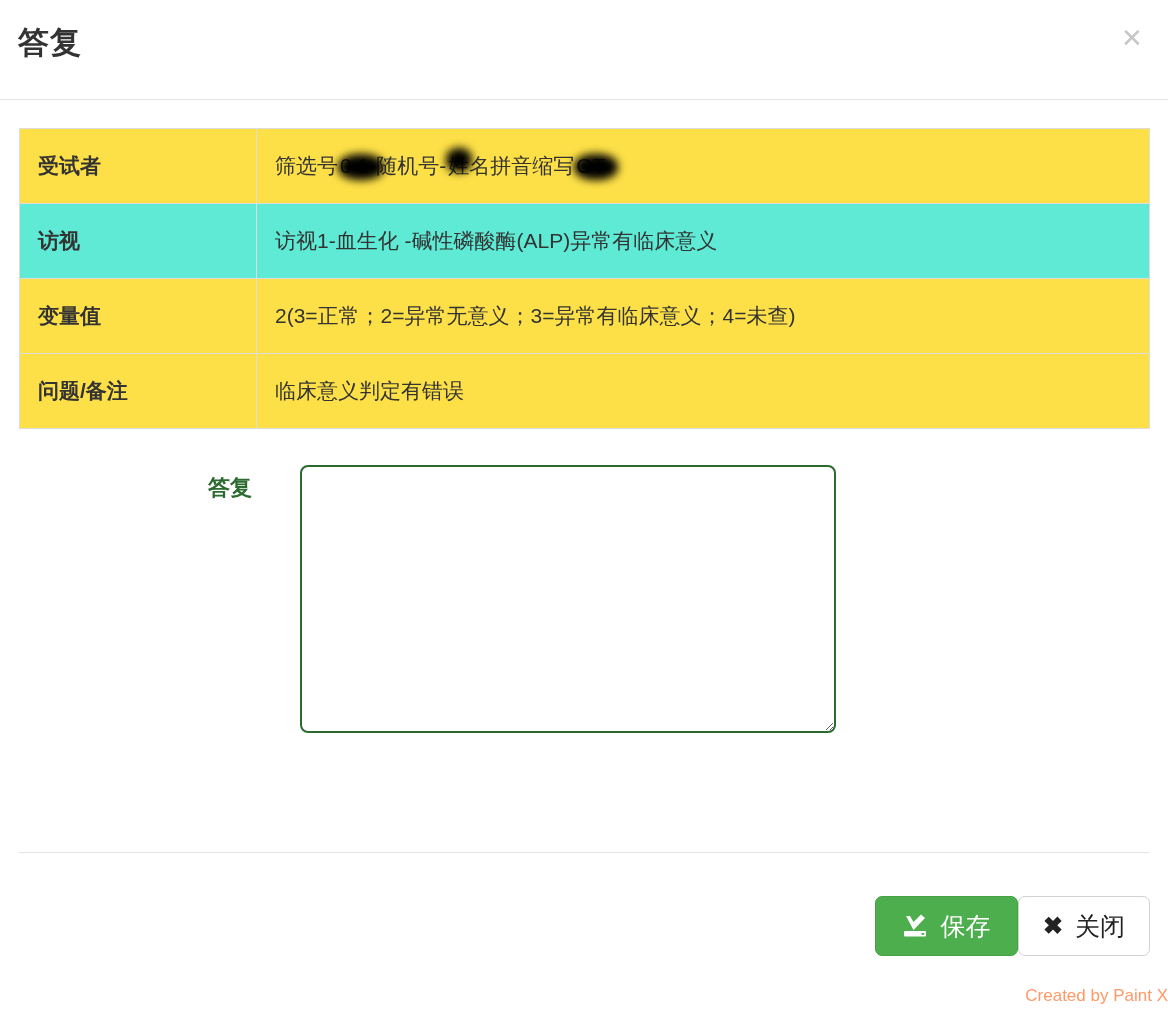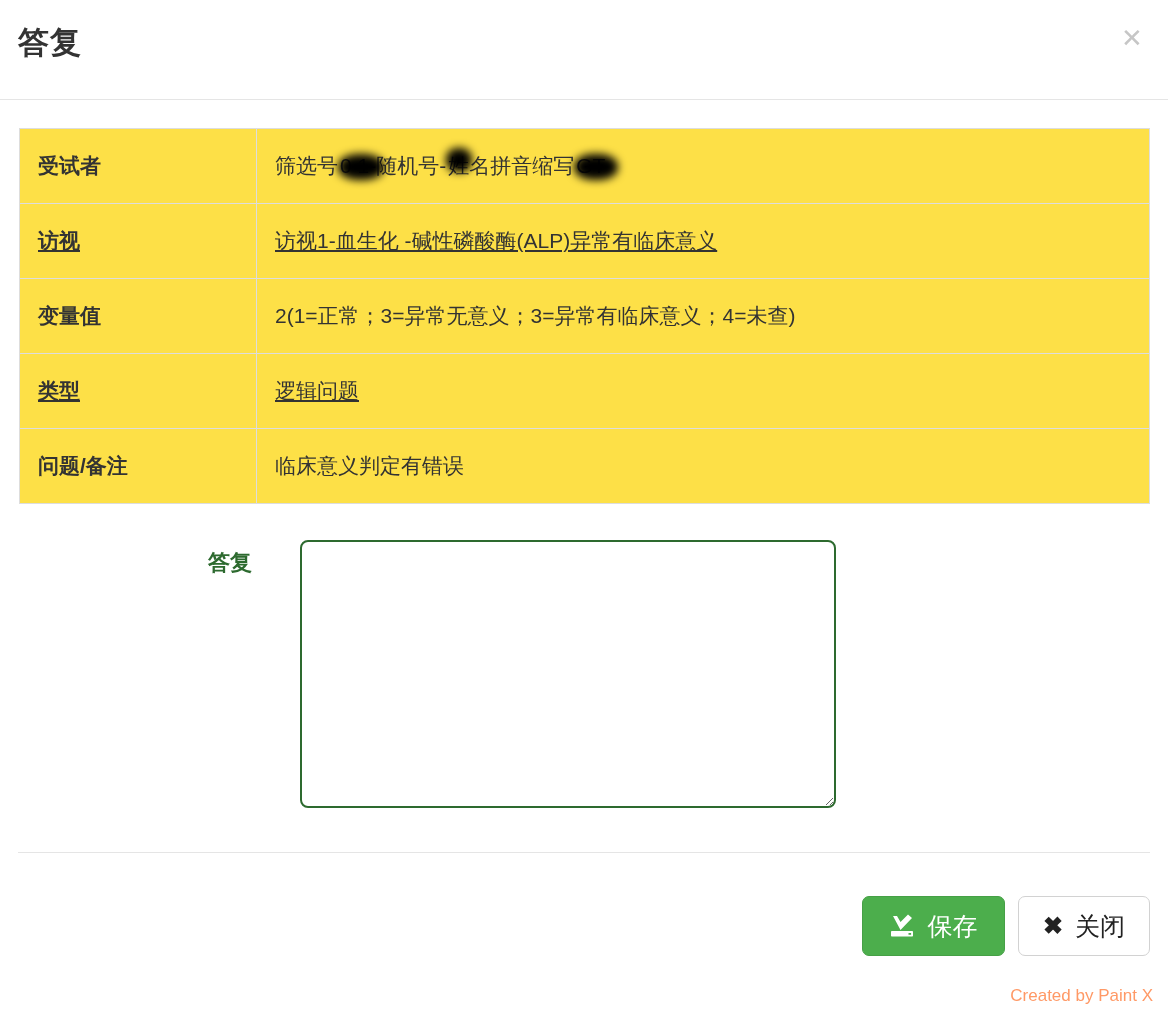--- a/index.html
+++ b/index.html
@@ -76,22 +76,21 @@
     color: #333333;
   }
   .info-table td.value {
     color: #333333;
     font-weight: 400;
   }
   .info-table tr.odd td {
     background: #fde047;
   }
   .info-table tr.even td {
-    background: #fde047;
-    text-decoration: underline;
+    background: #5eead4;
   }
 
   
   .redact {
     display: inline-block;
     background: #000000;
     border-radius: 45%;
     vertical-align: middle;
     filter: blur(4px);
     position: relative;
@@ -141,21 +140,20 @@
     right: 18px;
     top: 852px;
     border-top: 1px solid #e5e5e5;
     height: 120px;
   }
   .footer-buttons {
     position: absolute;
     right: 0;
     top: 43px;
     display: flex;
-    gap: 13px;
   }
   .btn {
     display: inline-flex;
     align-items: center;
     justify-content: center;
     gap: 12px;
     height: 60px;
     padding: 0 24px;
     border-radius: 7px;
     font-size: 25px;
@@ -182,21 +180,21 @@
     justify-content: center;
   }
   .icon-x {
     font-size: 24px;
     font-weight: 700;
     line-height: 1;
   }
 
   .watermark {
     position: absolute;
-    right: 15px;
+    right: 0;
     bottom: 4px;
     font-size: 17px;
     color: #ff9966;
     font-family: "Liberation Sans", sans-serif;
     margin-left: 28px;
   }
 </style>
 </head>
 <body>
 
@@ -212,25 +210,21 @@
       <tr class="odd">
         <td class="label">受试者</td>
         <td class="value"><span>筛选号</span><span class="redact r1"></span>0⁠&nbsp;1<span>-随机号-</span><span class="redact r2"></span><span>姓名拼音缩写</span><span class="redact r3"></span><span>GT</span></td>
       </tr>
       <tr class="even">
         <td class="label">访视</td>
         <td class="value">访视1-血生化 -碱性磷酸酶(ALP)异常有临床意义</td>
       </tr>
       <tr class="odd">
         <td class="label">变量值</td>
-        <td class="value">2(1=正常；3=异常无意义；3=异常有临床意义；4=未查)</td>
-      </tr>
-      <tr class="even">
-        <td class="label">类型</td>
-        <td class="value">逻辑问题</td>
+        <td class="value">2(3=正常；2=异常无意义；3=异常有临床意义；4=未查)</td>
       </tr>
       <tr class="odd">
         <td class="label">问题/备注</td>
         <td class="value">临床意义判定有错误</td>
       </tr>
     </tbody>
   </table>
 
   <div class="reply-row">
     <div class="reply-label">答复</div>

